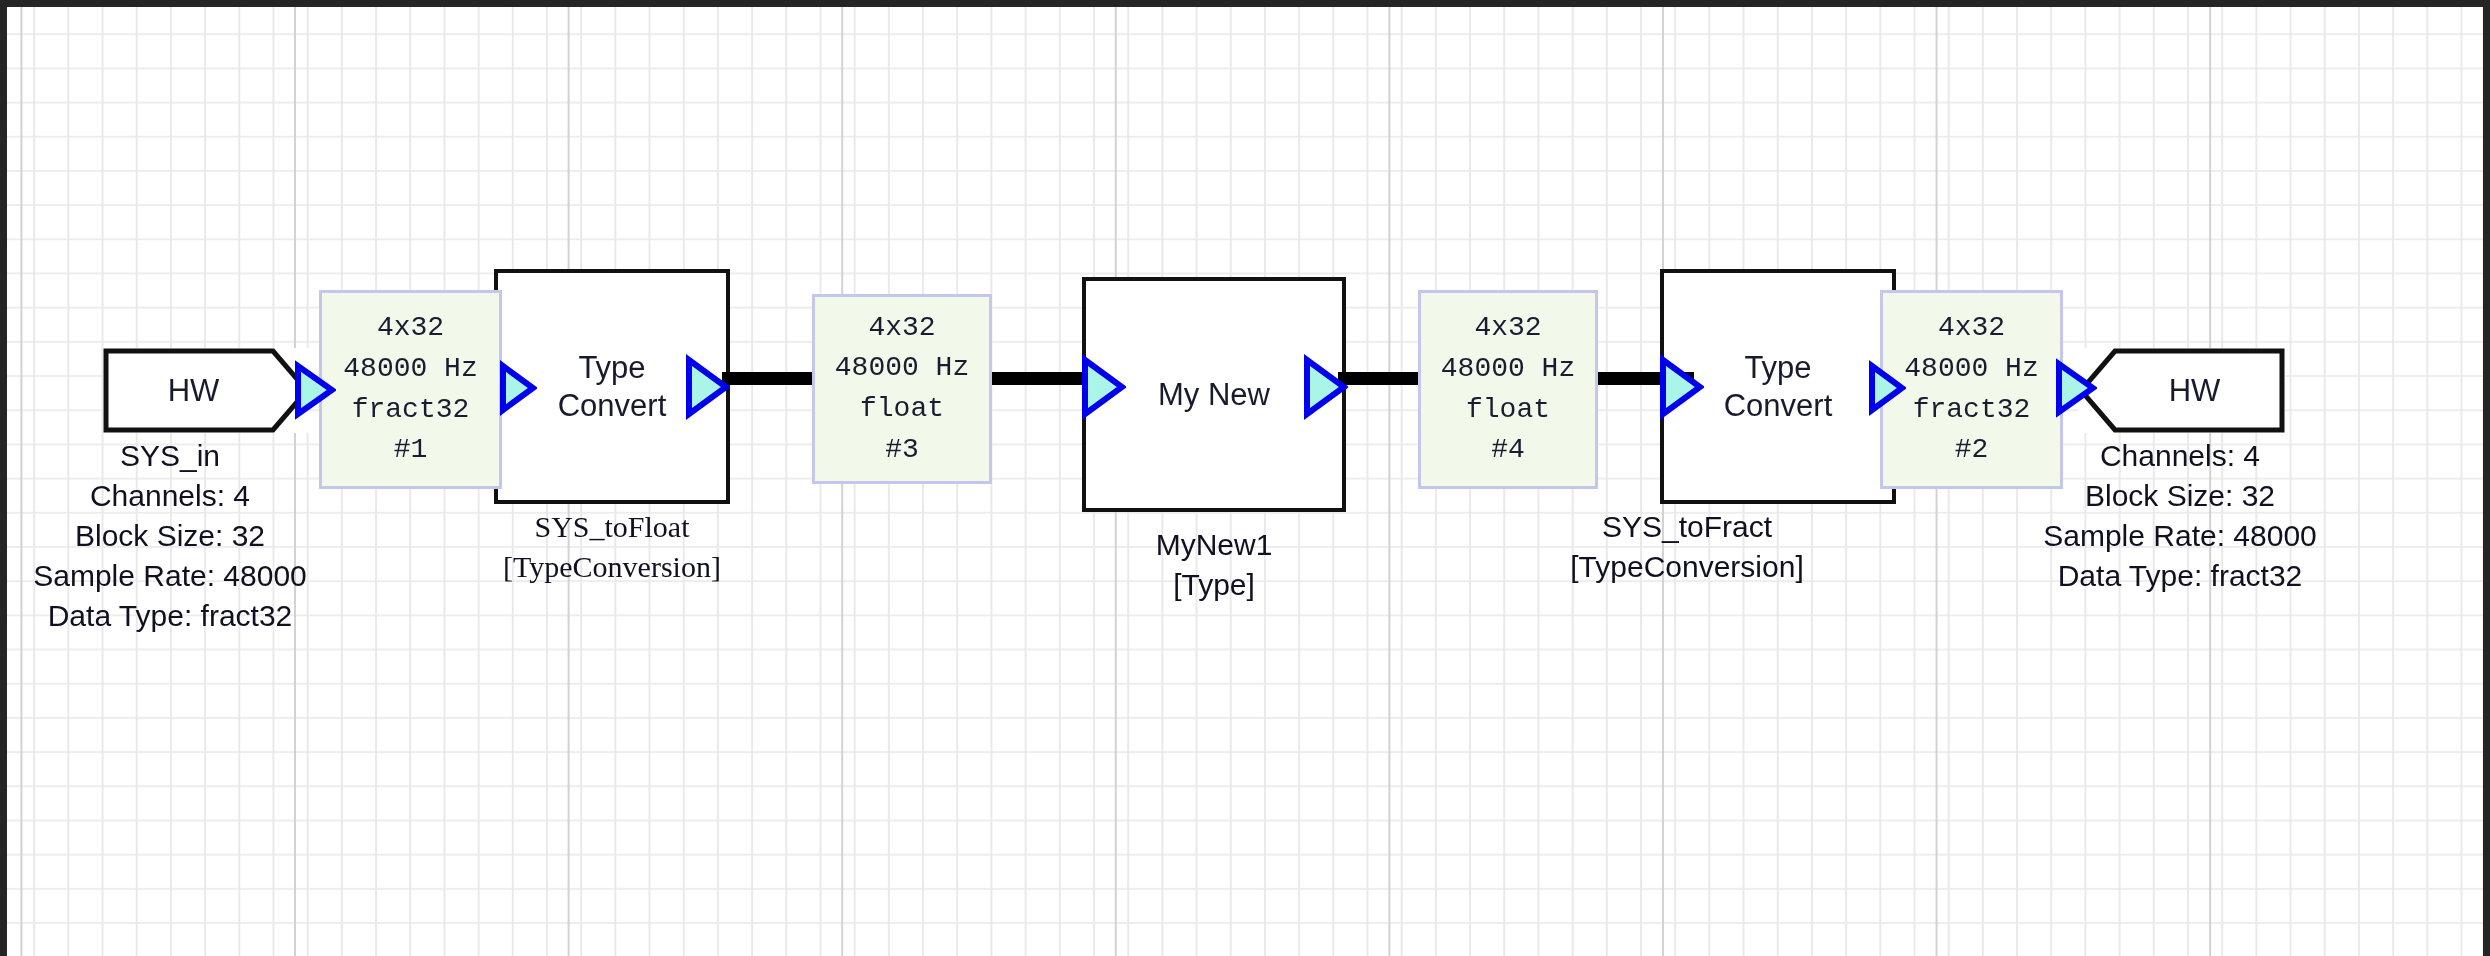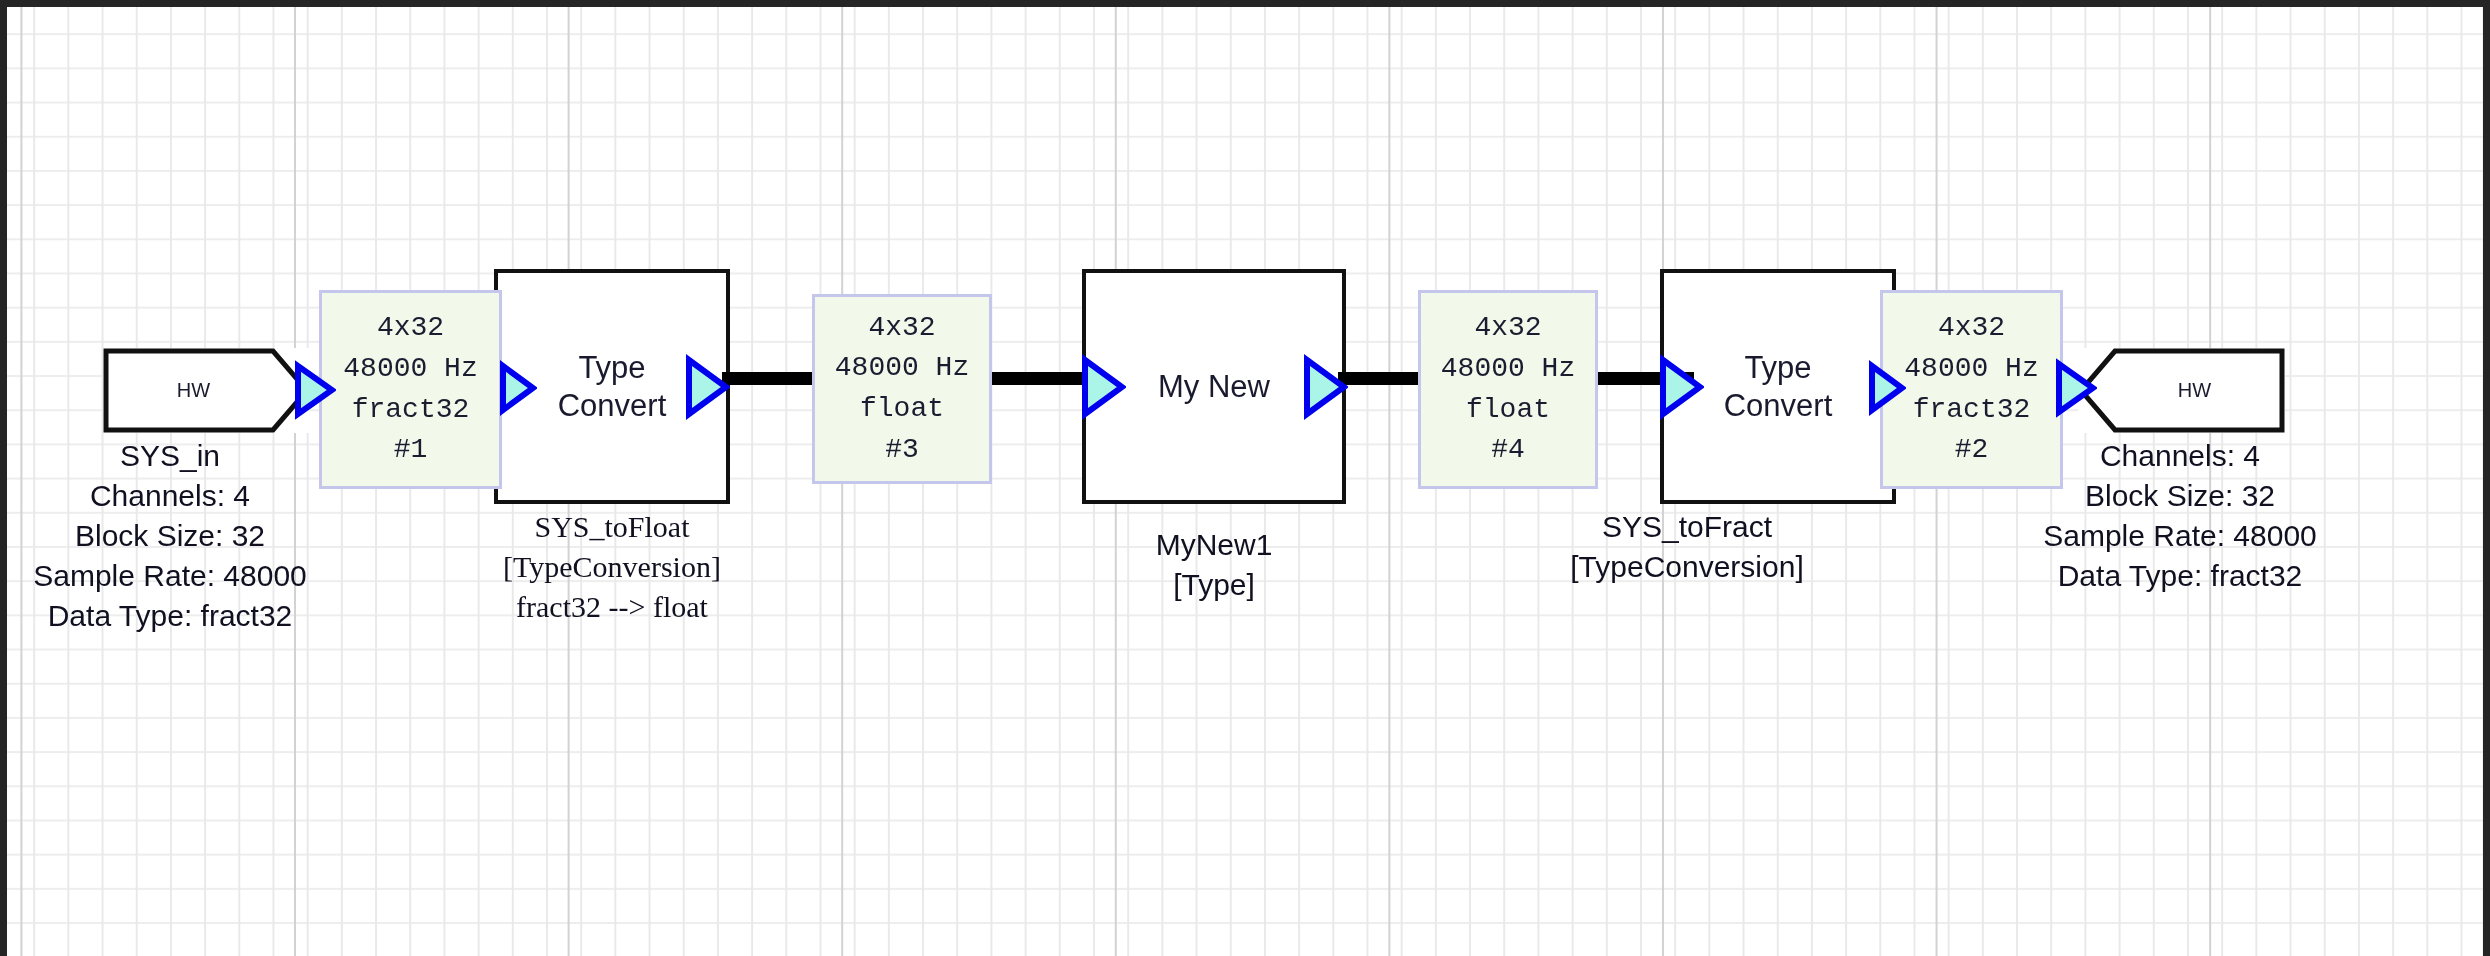--- a/index.html
+++ b/index.html
@@ -46,21 +46,21 @@
     text-align:center;
     font-size:31px;
     color:#1a1a2e;
     line-height:1.22;
   }
 
   
   .hwblock{
     background:#ffffff;
     display:flex;align-items:center;justify-content:center;
-    font-size:20px;color:#1a1a2e;
+    font-size:31px;color:#1a1a2e;
   }
   .hwblock svg{position:absolute;left:0;top:0;}
   .hwblock .hwlabel{position:relative;z-index:2;}
   .hw-in .hwlabel{margin-right:26px;}
   .hw-out .hwlabel{margin-left:26px;}
 
   
   .sig{
     background:#f2f8ea;
     border:3px solid #c5c6ec;
@@ -130,21 +130,20 @@
 
   <div class="node block" style="left:494px; top:269px; width:236px; height:235px;">
     <div>
       <div>Type</div>
       <div>Convert</div>
     </div>
   </div>
   <div class="caption" style="left:402px; top:507px; width:420px;font-family:Liberation Serif, serif;">
     <div>SYS_toFloat</div>
     <div>[TypeConversion]</div>
-    <div>fract32 --&gt; float</div>
   </div>
 
   <div class="port" style="left:497px; top:358px;">
     <svg width="40" height="60" viewBox="0 0 40 60">
       <polygon points="6,8 6,52 36,30" fill="#aaf5e8" stroke="#0000ee" stroke-width="6" stroke-linejoin="miter"></polygon>
     </svg>
   </div>
 
   <div class="port" style="left:682px; top:352px;">
     <svg width="48" height="70" viewBox="0 0 48 70">
@@ -152,21 +151,21 @@
     </svg>
   </div>
 
   <div class="node sig" style="left:812px; top:294px; width:180px; height:190px;">
     <span>4x32</span>
     <span>48000 Hz</span>
     <span>float</span>
     <span>#3</span>
   </div>
 
-  <div class="node block" style="left:1082px; top:269px; width:264px; height:235px;">
+  <div class="node block" style="left:1082px; top:277px; width:264px; height:235px;">
     <div>My New</div>
   </div>
   <div class="caption" style="left:1004px; top:525px; width:420px;">
     <div>MyNew1</div>
     <div>[Type]</div>
   </div>
 
   <div class="port" style="left:1078px; top:352px;">
     <svg width="48" height="70" viewBox="0 0 48 70">
       <polygon points="7,8 7,62 44,35" fill="#aaf5e8" stroke="#0000ee" stroke-width="6" stroke-linejoin="miter"></polygon>

